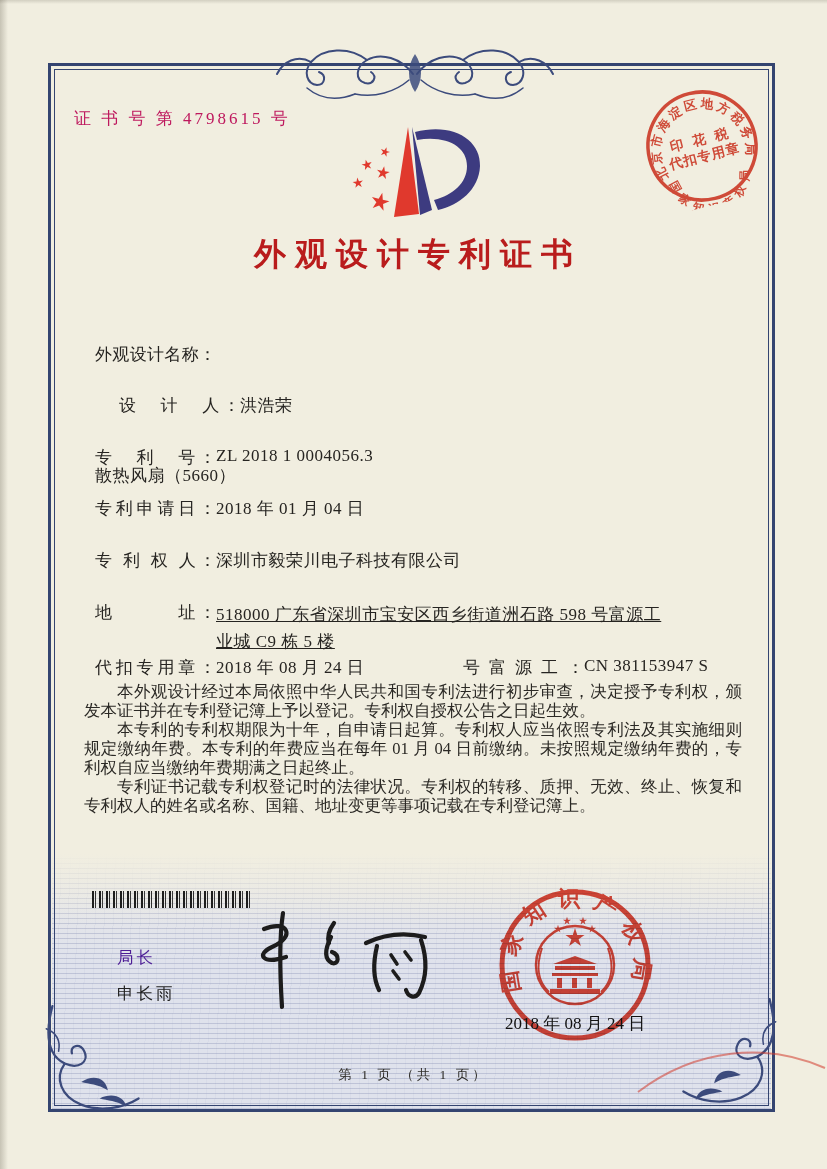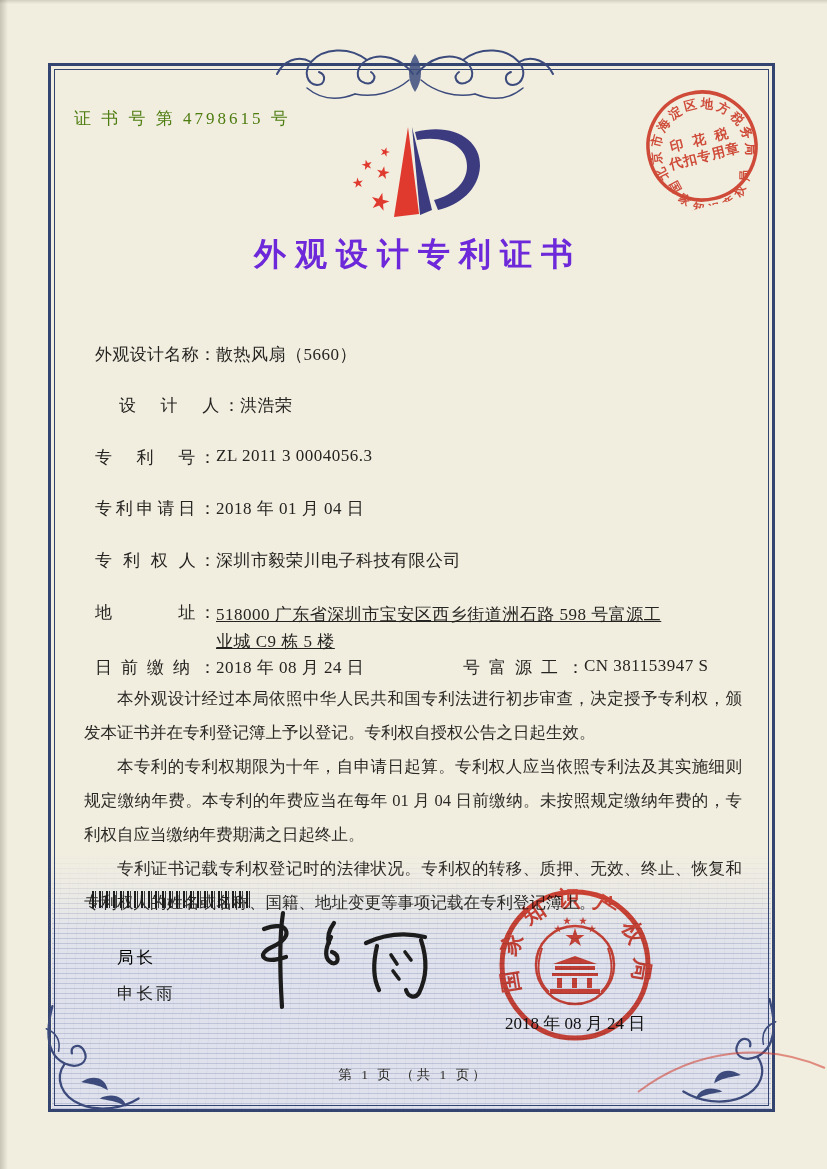--- a/index.html
+++ b/index.html
@@ -35,58 +35,58 @@
     position:absolute; left:48px; top:63px; width:727px; height:1049px;
     border:3px solid #344470;
   }
   .frame-inner { position:absolute; inset:3px; border:1px solid #344470; }
 
   .deco { position:absolute; }
 
   
   .cert-no {
     position:absolute; left:74px; top:107px;
-    font-size:17px; letter-spacing:3px; color:#4d7c0f;
+    font-size:17px; letter-spacing:3px; color:#be185d;
   }
   .logo { position:absolute; left:335px; top:120px; }
   .title {
     position:absolute; left:0; top:233px; width:100%;
     text-align:center; font-size:32px; font-weight:700;
-    letter-spacing:9px; padding-left:9px; color:#6d28d9;
+    letter-spacing:9px; padding-left:9px; color:#b91c1c;
   }
 
   
   .fields { position:absolute; left:95px; top:343px; width:662px; font-size:17px; }
   .field-row { position:absolute; left:0; display:flex; align-items:flex-start; white-space:nowrap; }
   .flabel {
     display:inline-block; width:121px; flex:0 0 121px;
     text-align:justify; text-align-last:justify; letter-spacing:0;
   }
   .fvalue { letter-spacing:.5px; }
   .fvalue .vline { display:block; }
   .grant-right { position:absolute; left:368px; top:0; display:flex; }
 
   
   .paras {
     position:absolute; left:84px; top:682px; width:658px;
-    font-size:16.5px; line-height:34px; text-align:justify; color:#2b2925;
+    font-size:16.5px; line-height:19px; text-align:justify; color:#2b2925;
   }
   .paras p { text-indent:2em; }
 
   
   .barcode {
     position:absolute; left:92px; top:891px; width:158px; height:17px;
     background:
       repeating-linear-gradient(to right,
         #1d1d1d 0 2px, rgba(0,0,0,0) 2px 3px,
         #2e2e2e 3px 4px, rgba(0,0,0,0) 4px 7px,
         #1d1d1d 7px 9px, rgba(0,0,0,0) 9px 10px,
         #3a3a3a 10px 11px, rgba(0,0,0,0) 11px 14px);
   }
-  .officer-title { position:absolute; left:117px; top:947px; font-size:16.5px; letter-spacing:3px; color:#000000; }
+  .officer-title { position:absolute; left:117px; top:947px; font-size:16.5px; letter-spacing:3px; color:#4c1d95; }
   .officer-name  { position:absolute; left:117px; top:983px; font-size:16.5px; letter-spacing:3px; color:#222; }
   .signature { position:absolute; left:228px; top:897px; }
 
   .seal { position:absolute; left:496px; top:886px; mix-blend-mode:multiply; }
   .seal-date {
     position:absolute; left:497px; top:1012px; width:156px; text-align:center;
     font-size:17px; color:#111; letter-spacing:0;
   }
   .footer {
     position:absolute; left:0; top:1066px; width:100%; text-align:center;
@@ -150,49 +150,49 @@
       <use href="#star5" transform="translate(45,82) scale(0.95) rotate(14)"></use>
     </g>
     <polygon points="73,7 59,97 84,94" fill="#e0392d"></polygon>
     <polygon points="77,7 85,95 97,90" fill="#3d3b80"></polygon>
     <path d="M80,12 C118,2 146,20 145,46 C144,70 124,85 103,90 L99,80 C118,75 132,63 132,46 C132,27 112,15 82,20 Z" fill="#3d3b80"></path>
   </svg>
 
   <div class="title">外观设计专利证书</div>
 
   <div class="fields">
-    <div class="field-row" style="top:0;">
+    <div class="field-row" style="top:0;flex-direction:column;">
       <span class="flabel">外观设计名称：</span>
       <span class="fvalue">散热风扇（5660）</span>
     </div>
     <div class="field-row" style="top:51px;margin-left:24px;">
       <span class="flabel">设　计　人：</span>
       <span class="fvalue">洪浩荣</span>
     </div>
     <div class="field-row" style="top:103px;">
       <span class="flabel">专　利　号：</span>
-      <span class="fvalue">ZL 2011 3 0004056.3</span>
+      <span class="fvalue">ZL 2018 1 0004056.3</span>
     </div>
     <div class="field-row" style="top:154px;">
       <span class="flabel">专利申请日：</span>
       <span class="fvalue">2018 年 01 月 04 日</span>
     </div>
     <div class="field-row" style="top:206px;">
       <span class="flabel">专 利 权 人：</span>
       <span class="fvalue">深圳市毅荣川电子科技有限公司</span>
     </div>
     <div class="field-row" style="top:258px;">
       <span class="flabel">地　　　址：</span>
       <span class="fvalue" style="line-height:27px;text-decoration:underline;">
         <span class="vline">518000 广东省深圳市宝安区西乡街道洲石路 598 号富源工</span>
         <span class="vline">业城 C9 栋 5 楼</span>
       </span>
     </div>
     <div class="field-row" style="top:313px; width:662px;">
-      <span class="flabel">日前缴纳：</span>
+      <span class="flabel">代扣专用章：</span>
       <span class="fvalue">2018 年 08 月 24 日</span>
       <span class="grant-right">
         <span class="flabel">号富源工：</span>
         <span class="fvalue">CN 381153947 S</span>
       </span>
     </div>
   </div>
 
   <div class="paras">
     <p>本外观设计经过本局依照中华人民共和国专利法进行初步审查，决定授予专利权，颁发本证书并在专利登记簿上予以登记。专利权自授权公告之日起生效。</p>

